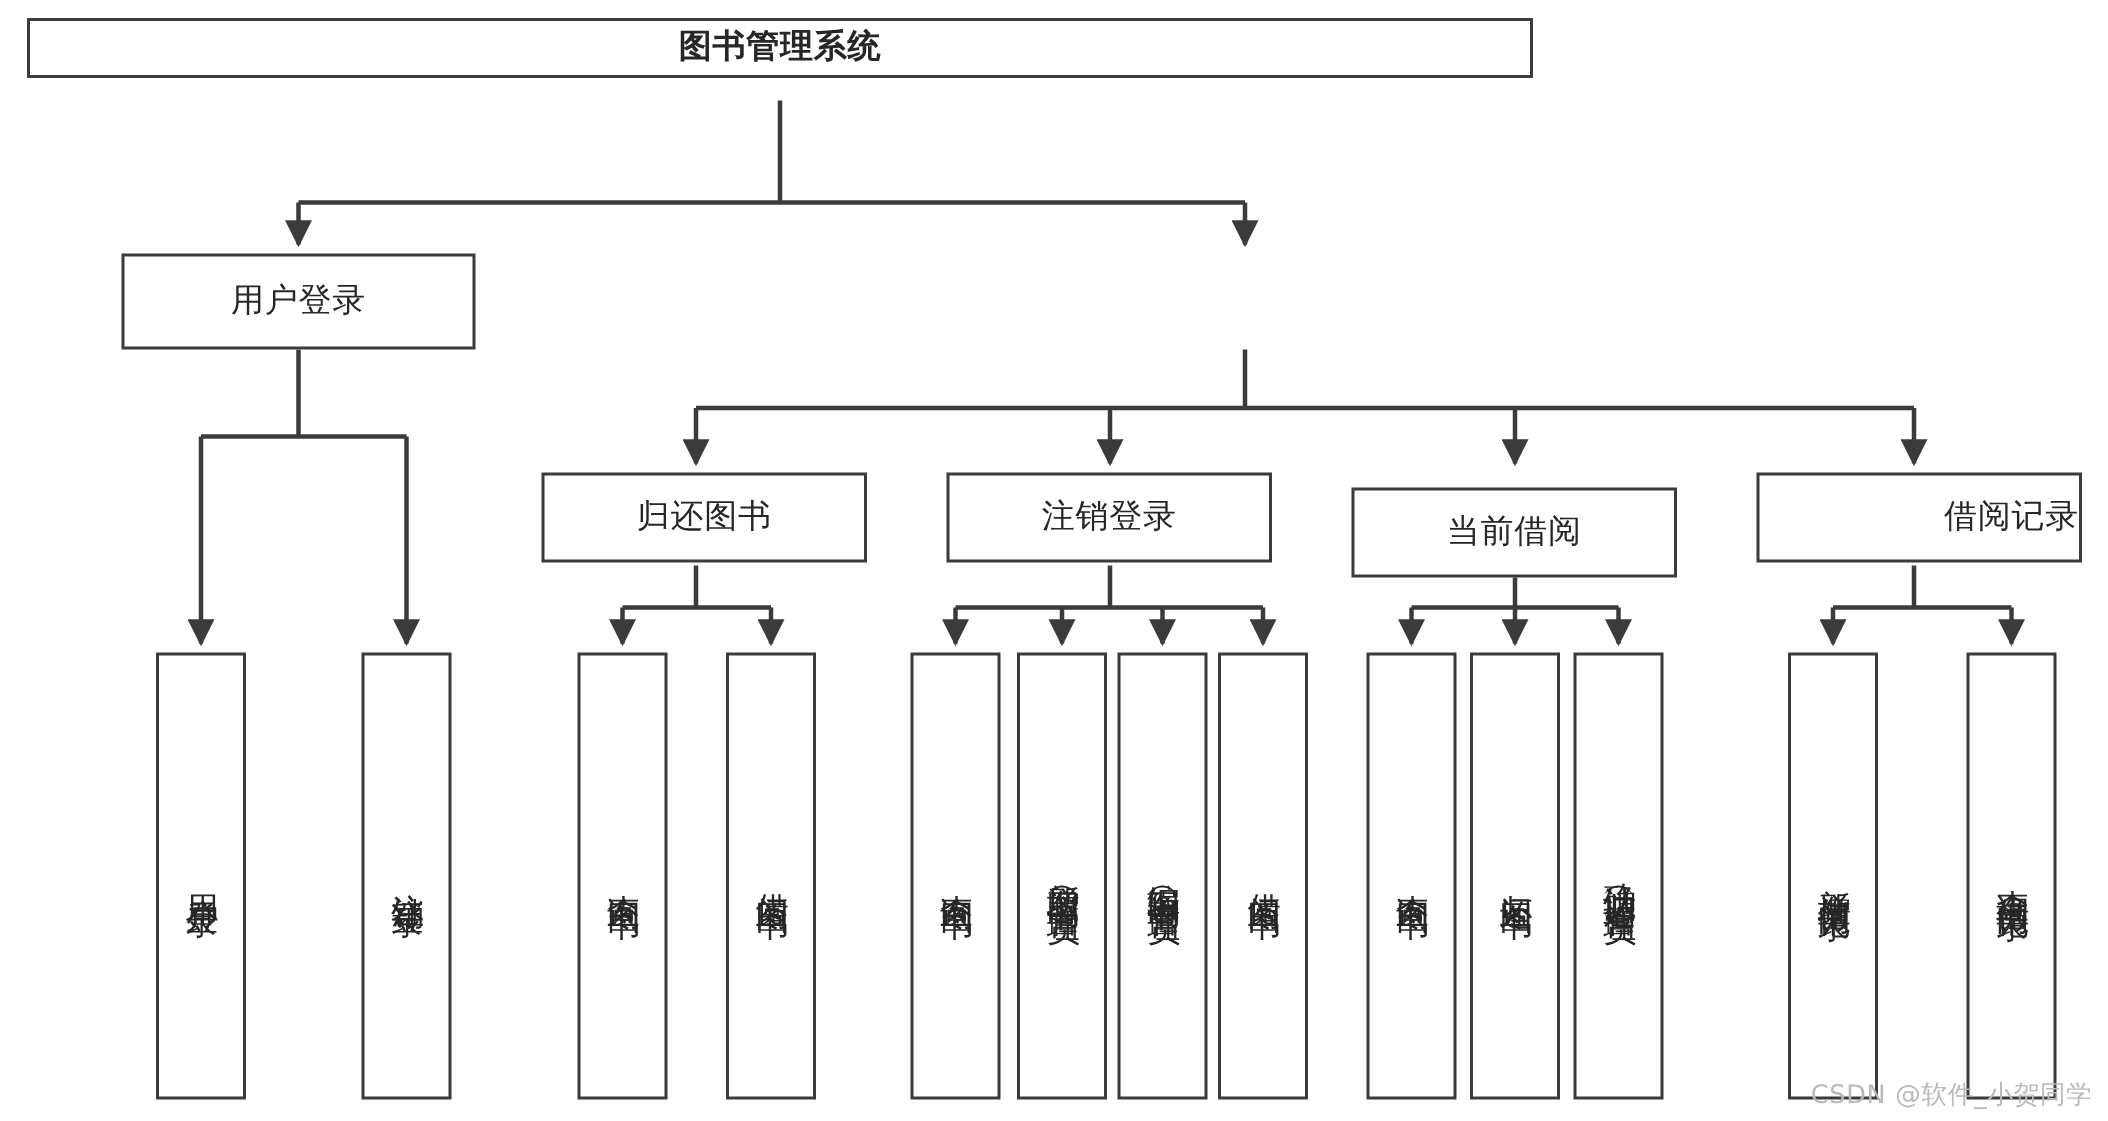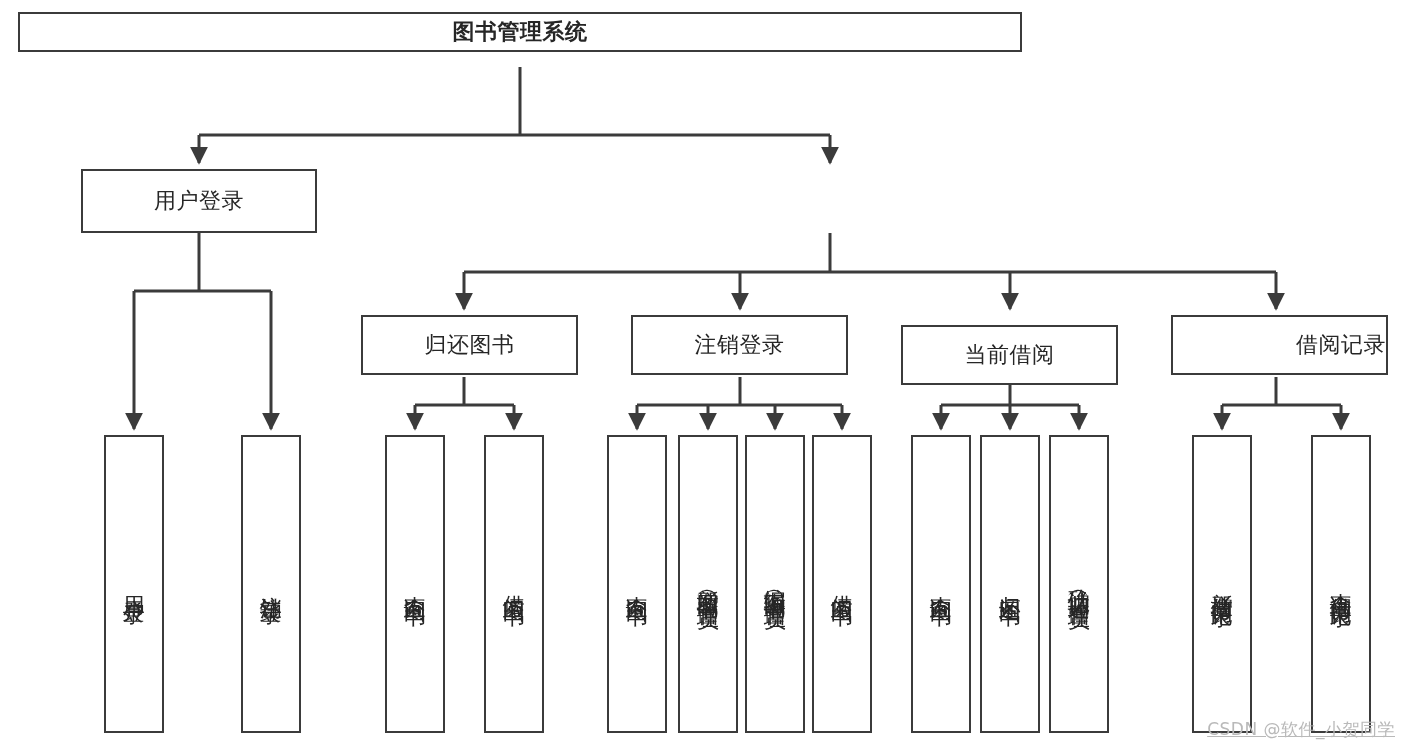--- a/index.html
+++ b/index.html
@@ -56,21 +56,20 @@
   }
   .watermark {
     position: absolute;
     right: 10px;
     bottom: 6px;
     font-size: 17px;
     color: #b9b9b9;
     letter-spacing: 0.5px;
     user-select: none;
     white-space: nowrap;
-    text-decoration: underline;
   }
 </style>
 </head>
 <body>
 
 <div id="canvas">
 
   <svg class="diagram" viewBox="0 0 1405 747" xmlns="http://www.w3.org/2000/svg">
     <defs>
       <marker id="arrow" viewBox="0 0 10 10" refX="9" refY="5" markerWidth="6" markerHeight="6" orient="auto-start-reverse">

